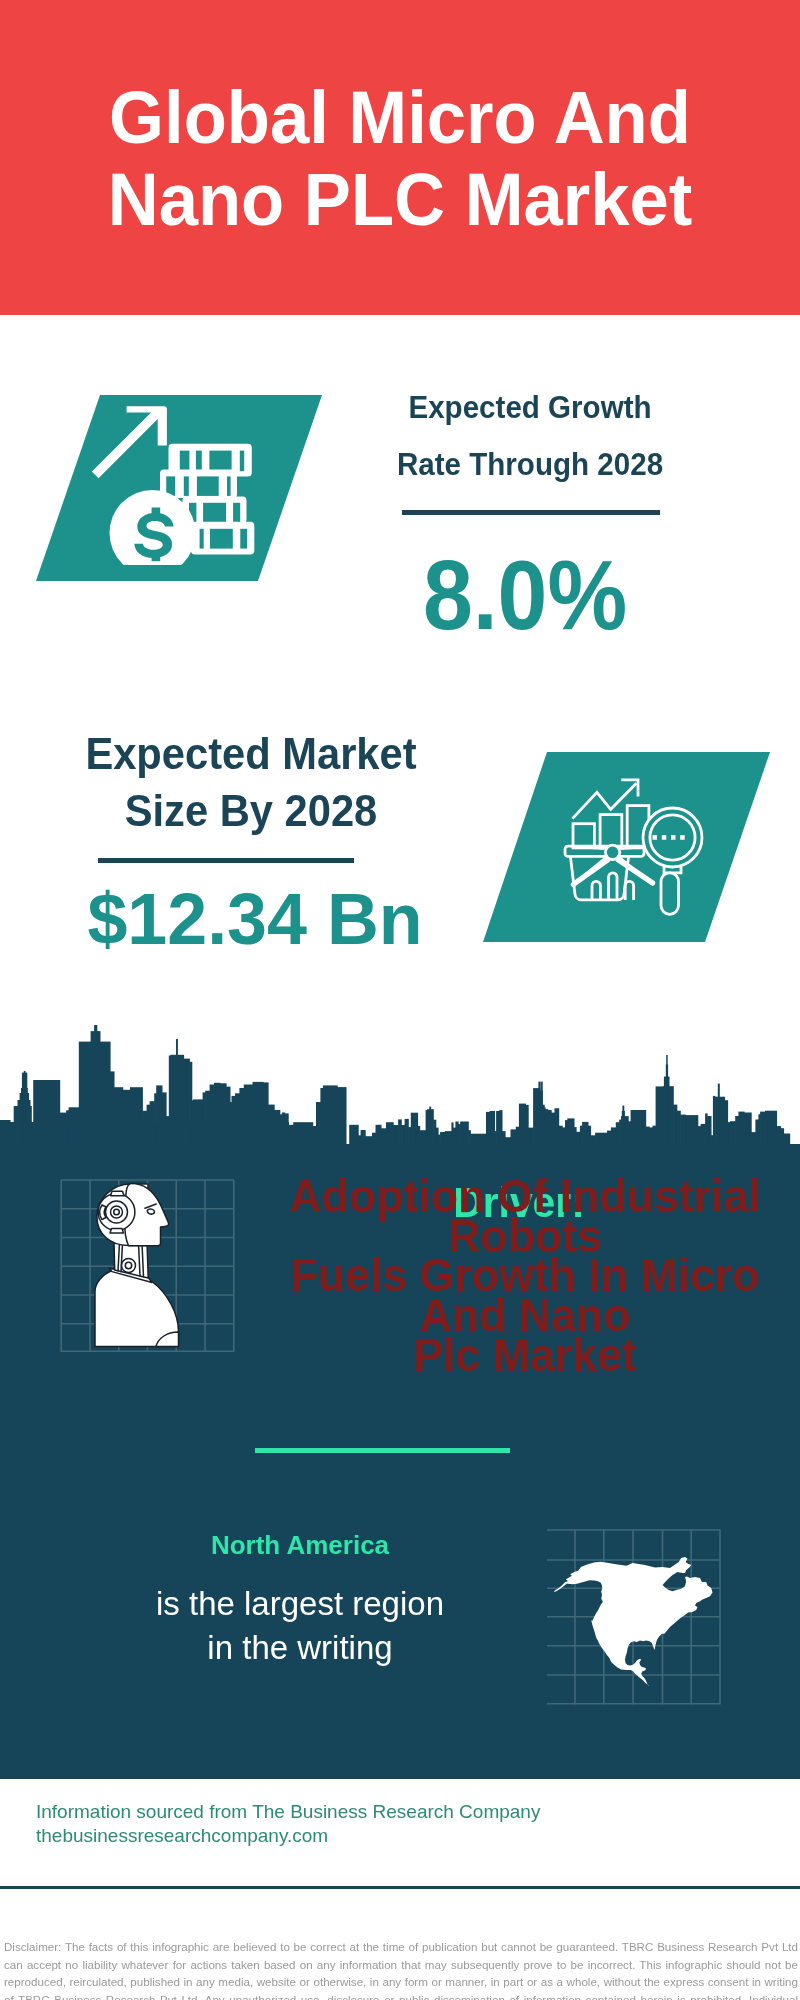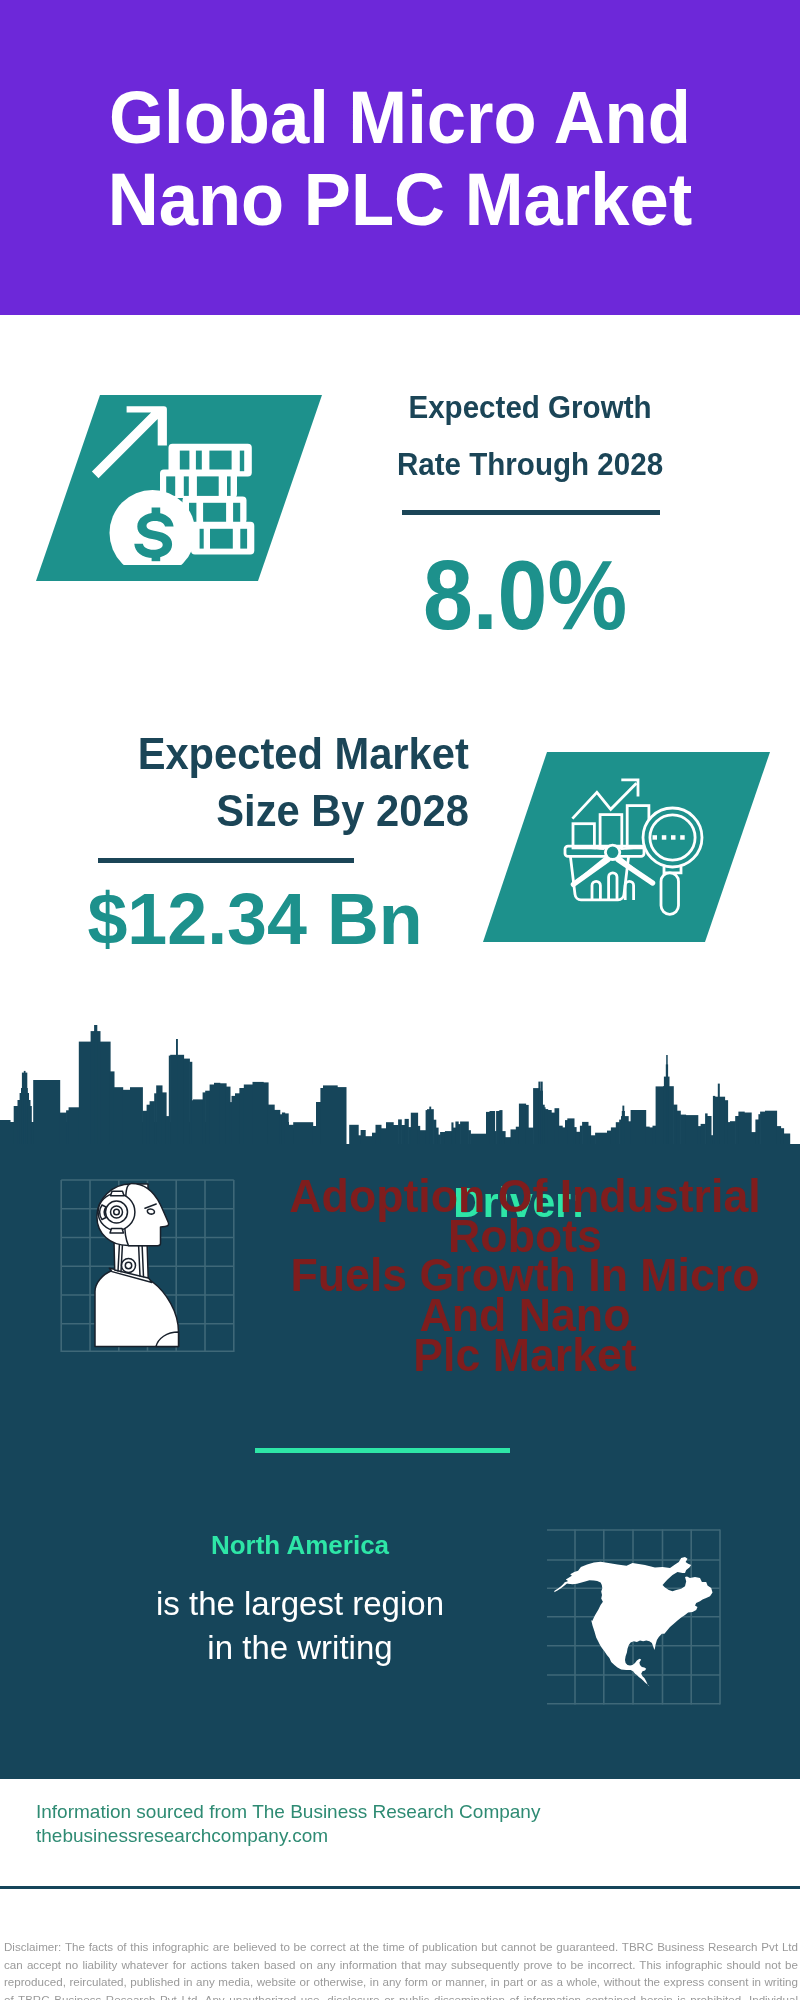--- a/index.html
+++ b/index.html
@@ -1,37 +1,37 @@
 <!DOCTYPE html>
 <html><head>
 <meta charset="utf-8">
 <style>
   html,body{margin:0;padding:0;}
   body{width:800px;height:2000px;background:#ffffff;font-family:"Liberation Sans",sans-serif;overflow:hidden;}
   .page{position:relative;width:800px;height:2000px;background:#fff;}
 
   
-  .hdr{position:absolute;left:0;top:0;width:800px;height:315px;background:#6d28d9;}
+  .hdr{position:absolute;left:0;top:0;width:800px;height:315px;background:#ef4444;}
   .hdr-title{position:absolute;left:0;top:77px;width:800px;text-align:center;color:#ffffff;
              font-size:74px;font-weight:bold;line-height:82px;}
   .hdr-title>div{display:block;transform:scaleX(0.954);transform-origin:center;}
 
   
   .para{position:absolute;background:#1d918c;}
 
   
   .s1-label{position:absolute;left:300px;top:379px;width:460px;text-align:center;color:#1b4557;
             font-size:32px;font-weight:bold;line-height:57px;}
   .s1-label>div{transform:scaleX(0.924);}
   .s1-rule{position:absolute;left:402px;top:510px;width:258px;height:5px;background:#1b4557;}
   .s1-value{position:absolute;left:295px;top:549px;width:460px;text-align:center;color:#1d918c;
             font-size:99px;font-weight:bold;line-height:92px;transform:scaleX(0.905);transform-origin:center;}
 
   
-  .s2-label{position:absolute;left:21px;top:725px;width:460px;text-align:right;color:#1b4557;
+  .s2-label{position:absolute;left:21px;top:725px;width:460px;text-align:center;color:#1b4557;
             font-size:44px;font-weight:bold;line-height:57px;}
   .s2-label>div{transform:scaleX(0.947);}
   .s2-rule{position:absolute;left:98px;top:858px;width:256px;height:5px;background:#1b4557;}
   .s2-value{position:absolute;left:5px;top:884px;width:500px;text-align:center;color:#1d918c;
             font-size:72px;font-weight:bold;line-height:70px;transform:scaleX(0.997);transform-origin:center;}
 
   
   .darkbody{position:absolute;left:0;top:1144px;width:800px;height:635px;background:#16455a;}
   .skyline{position:absolute;}
 

